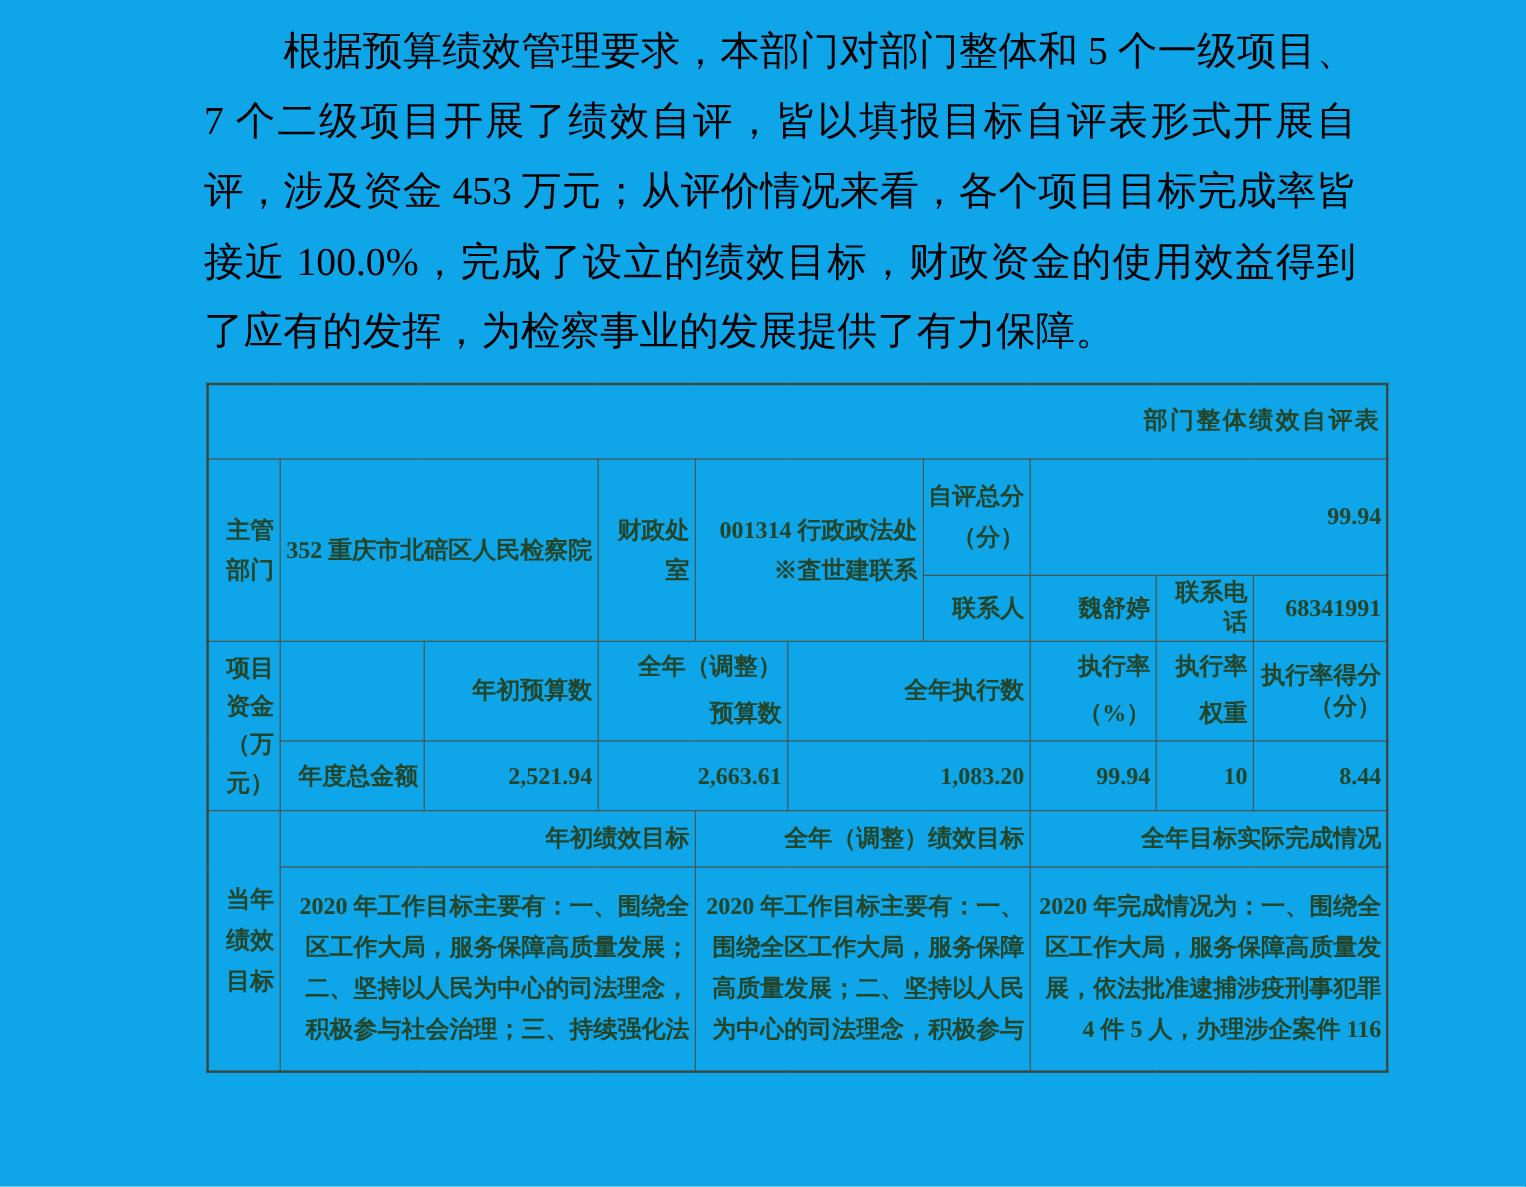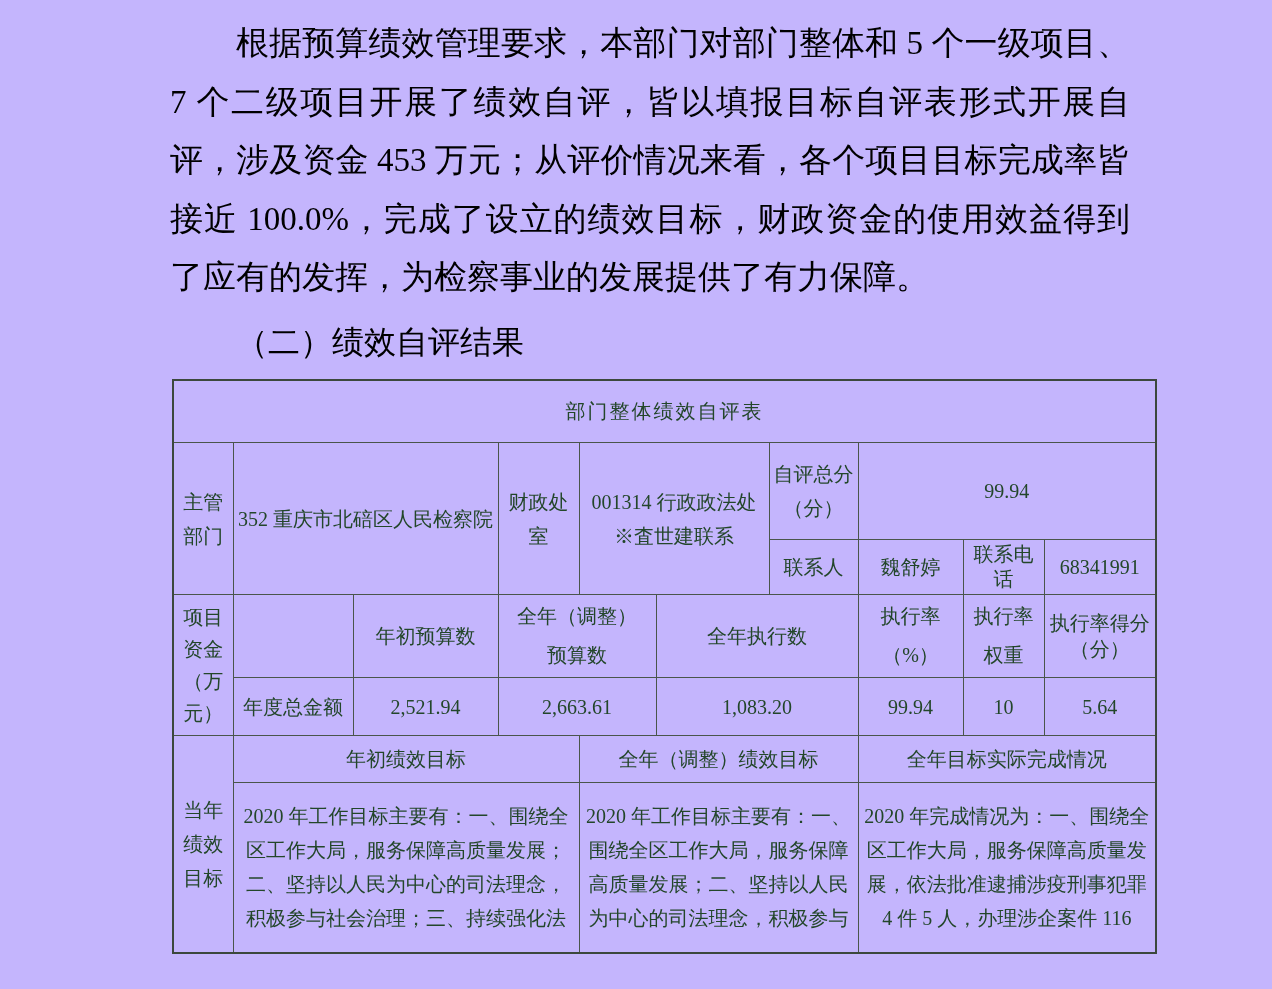--- a/index.html
+++ b/index.html
@@ -1,18 +1,18 @@
 <!DOCTYPE html>
 <html><head>
 <meta charset="utf-8">
 <style>
   html,body { margin:0; padding:0; background:#ffffff; }
   .page {
     position:relative; width:1272px; height:989px; overflow:hidden;
-    background:#c4b5fd; font-family:"Liberation Serif", serif; color:#000;
+    background:#0ea5e9; font-family:"Liberation Serif", serif; color:#000;
   }
   .para {
     margin:14px 0 0 170px; width:960px;
     font-size:33px; line-height:58.5px;
     text-align:justify; text-indent:66px; color:#000000;
   }
   .section-heading {
     margin:10px 0 0 236px; height:50px;
     font-family:"Liberation Sans", sans-serif;
     font-size:32px; line-height:50px; font-weight:500; color:#000000;
@@ -24,43 +24,42 @@
   }
   table.selfeval {
     margin:12px 0 0 172px; width:983px;
     border-collapse:collapse; table-layout:fixed;
     border:2px solid #3c483d;
   }
   table.selfeval td, table.selfeval th {
     border:1px solid #4a554b;
     color:#23462a;
     font-family:"Liberation Serif", serif;
-    font-size:20px; font-weight:normal;
-    text-align:center; vertical-align:middle;
+    font-size:20px; font-weight:bold;
+    text-align:right; vertical-align:middle;
     padding:2px 4px; line-height:1.7;
     overflow:hidden;
   }
   .prewrap { white-space:pre-wrap; }
   td.title-cell {
     font-size:32px; line-height:1.25; letter-spacing:2px; padding:6px 0;
   }
   td.goal-text {
     vertical-align:top; text-align:justify;
     font-size:21.5px; line-height:27px; padding:5px 10px 4px 11px;
   }
   td.num { font-size:20px; }
 </style>
 </head>
 <body>
 
 <div class="page">
 
   <p class="para">根据预算绩效管理要求，本部门对部门整体和 5 个一级项目、7 个二级项目开展了绩效自评，皆以填报目标自评表形式开展自评，涉及资金 453 万元；从评价情况来看，各个项目目标完成率皆接近 100.0%，完成了设立的绩效目标，财政资金的使用效益得到了应有的发挥，为检察事业的发展提供了有力保障。</p>
 
-  <div class="section-heading">（二）绩效自评结果</div>
 
 
   <table class="selfeval">
     <colgroup>
       <col style="width:60px">
         <col style="width:120px">
         <col style="width:145px">
       <col style="width:81px">
         <col style="width:77px">
         <col style="width:113px">
@@ -110,21 +109,21 @@
 （分）</td>
     </tr>
 
     <tr style="height:58px">
       <td>年度总金额</td>
       <td class="num">2,521.94</td>
       <td colspan="2" class="num">2,663.61</td>
       <td colspan="2" class="num">1,083.20</td>
       <td class="num">99.94</td>
       <td class="num">10</td>
-      <td class="num">5.64</td>
+      <td class="num">8.44</td>
     </tr>
 
     <tr style="height:47px">
       <td rowspan="2">当年绩效目标</td>
       <td colspan="3">年初绩效目标</td>
       <td colspan="3">全年（调整）绩效目标</td>
       <td colspan="3">全年目标实际完成情况</td>
     </tr>
 
     <tr style="height:170px">

